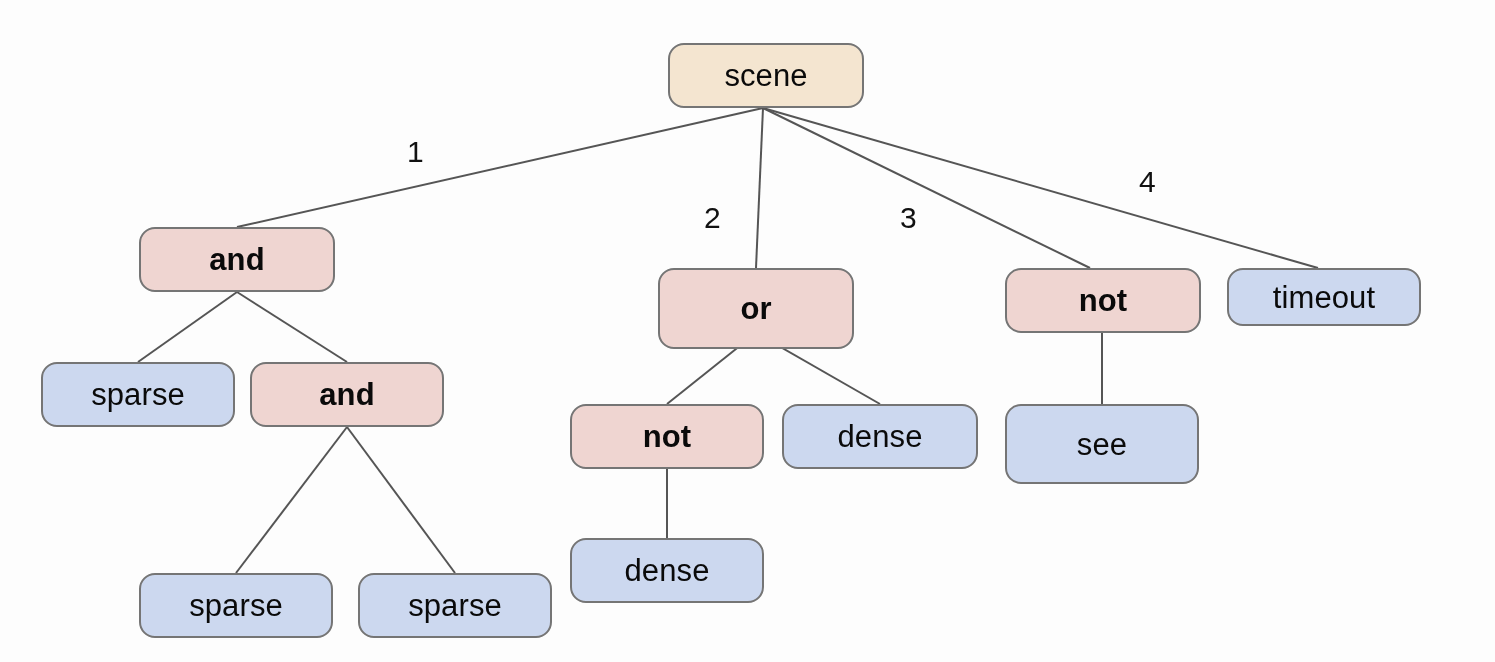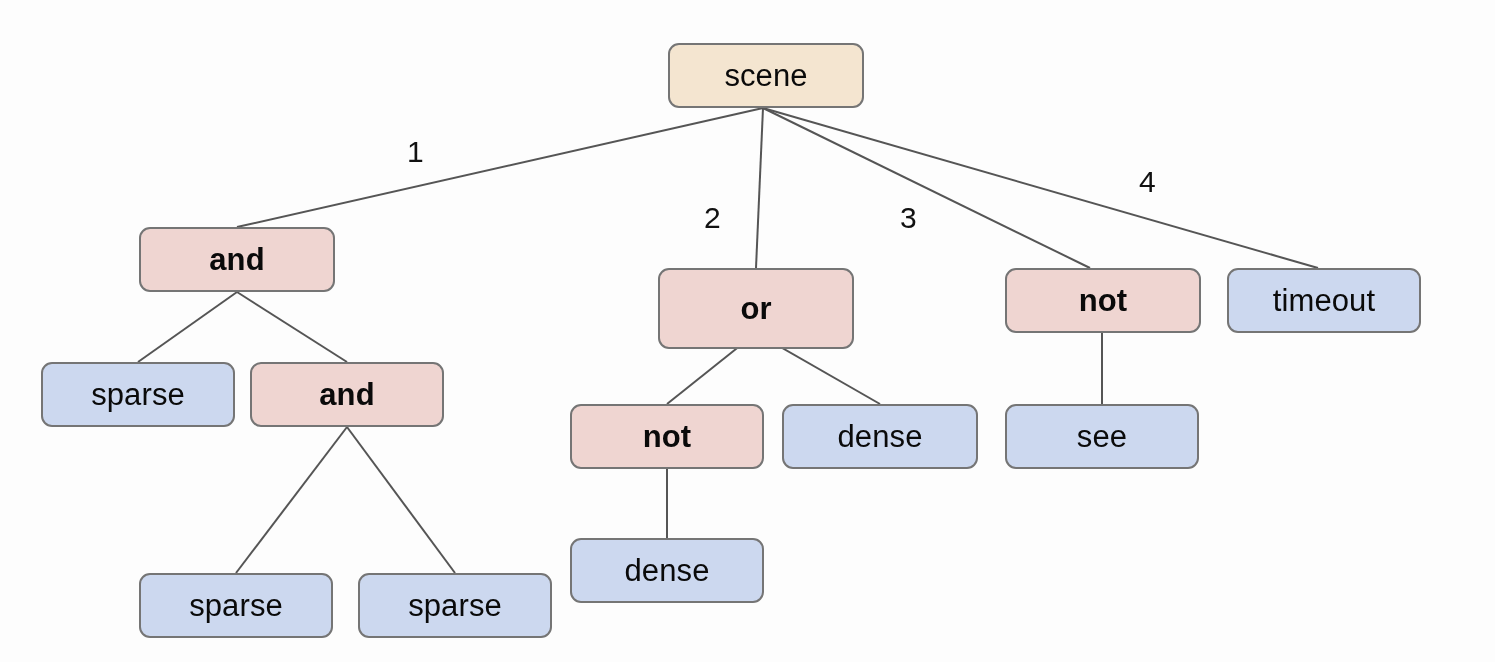--- a/index.html
+++ b/index.html
@@ -23,21 +23,21 @@
     left: 0;
     top: 0;
     width: 1495px;
     height: 662px;
     pointer-events: none;
   }
   .node {
     position: absolute;
     box-sizing: border-box;
     border: 2px solid #757575;
-    border-radius: 11px;
+    border-radius: 16px;
     display: flex;
     align-items: center;
     justify-content: center;
     font-size: 31px;
     line-height: 1;
     color: #0a0a0a;
     letter-spacing: 0.1px;
     white-space: nowrap;
     font-family: "Liberation Sans", sans-serif;
   }
@@ -69,26 +69,26 @@
       <line x1="756" y1="333" x2="667" y2="404" stroke="#555555" stroke-width="2"></line>
       <line x1="756" y1="333" x2="880" y2="404" stroke="#555555" stroke-width="2"></line>
       <line x1="667" y1="469" x2="667" y2="538" stroke="#555555" stroke-width="2"></line>
       <line x1="1102" y1="333" x2="1102" y2="404" stroke="#555555" stroke-width="2"></line>
     </svg>
   <div id="node-layer">
       <div class="node node-root" style="left: 668px; top: 43px; width: 196px; height: 65px;">scene</div>
       <div class="node node-op" style="left: 139px; top: 227px; width: 196px; height: 65px;">and</div>
       <div class="node node-op" style="left: 658px; top: 268px; width: 196px; height: 81px;">or</div>
       <div class="node node-op" style="left: 1005px; top: 268px; width: 196px; height: 65px;">not</div>
-      <div class="node node-leaf" style="left: 1227px; top: 268px; width: 194px; height: 65px; text-align: center;">timeout</div>
+      <div class="node node-leaf" style="left: 1227px; top: 268px; width: 194px; height: 58px; text-align: center;">timeout</div>
       <div class="node node-leaf" style="left: 41px; top: 362px; width: 194px; height: 65px;">sparse</div>
       <div class="node node-op" style="left: 250px; top: 362px; width: 194px; height: 65px;">and</div>
       <div class="node node-op" style="left: 570px; top: 404px; width: 194px; height: 65px;">not</div>
       <div class="node node-leaf" style="left: 782px; top: 404px; width: 196px; height: 65px;">dense</div>
-      <div class="node node-leaf" style="left: 1005px; top: 404px; width: 194px; height: 65px;">see</div>
+      <div class="node node-leaf" style="left: 1005px; top: 404px; width: 194px; height: 80px;">see</div>
       <div class="node node-leaf" style="left: 570px; top: 538px; width: 194px; height: 65px;">dense</div>
       <div class="node node-leaf" style="left: 139px; top: 573px; width: 194px; height: 65px;">sparse</div>
       <div class="node node-leaf" style="left: 358px; top: 573px; width: 194px; height: 65px;">sparse</div>
     </div>
   <div id="label-layer">
       <div class="edge-label" style="left: 407px; top: 137px;">1</div>
       <div class="edge-label" style="left: 704px; top: 203px;">2</div>
       <div class="edge-label" style="left: 900px; top: 203px;">3</div>
       <div class="edge-label" style="left: 1139px; top: 167px;">4</div>
     </div>

